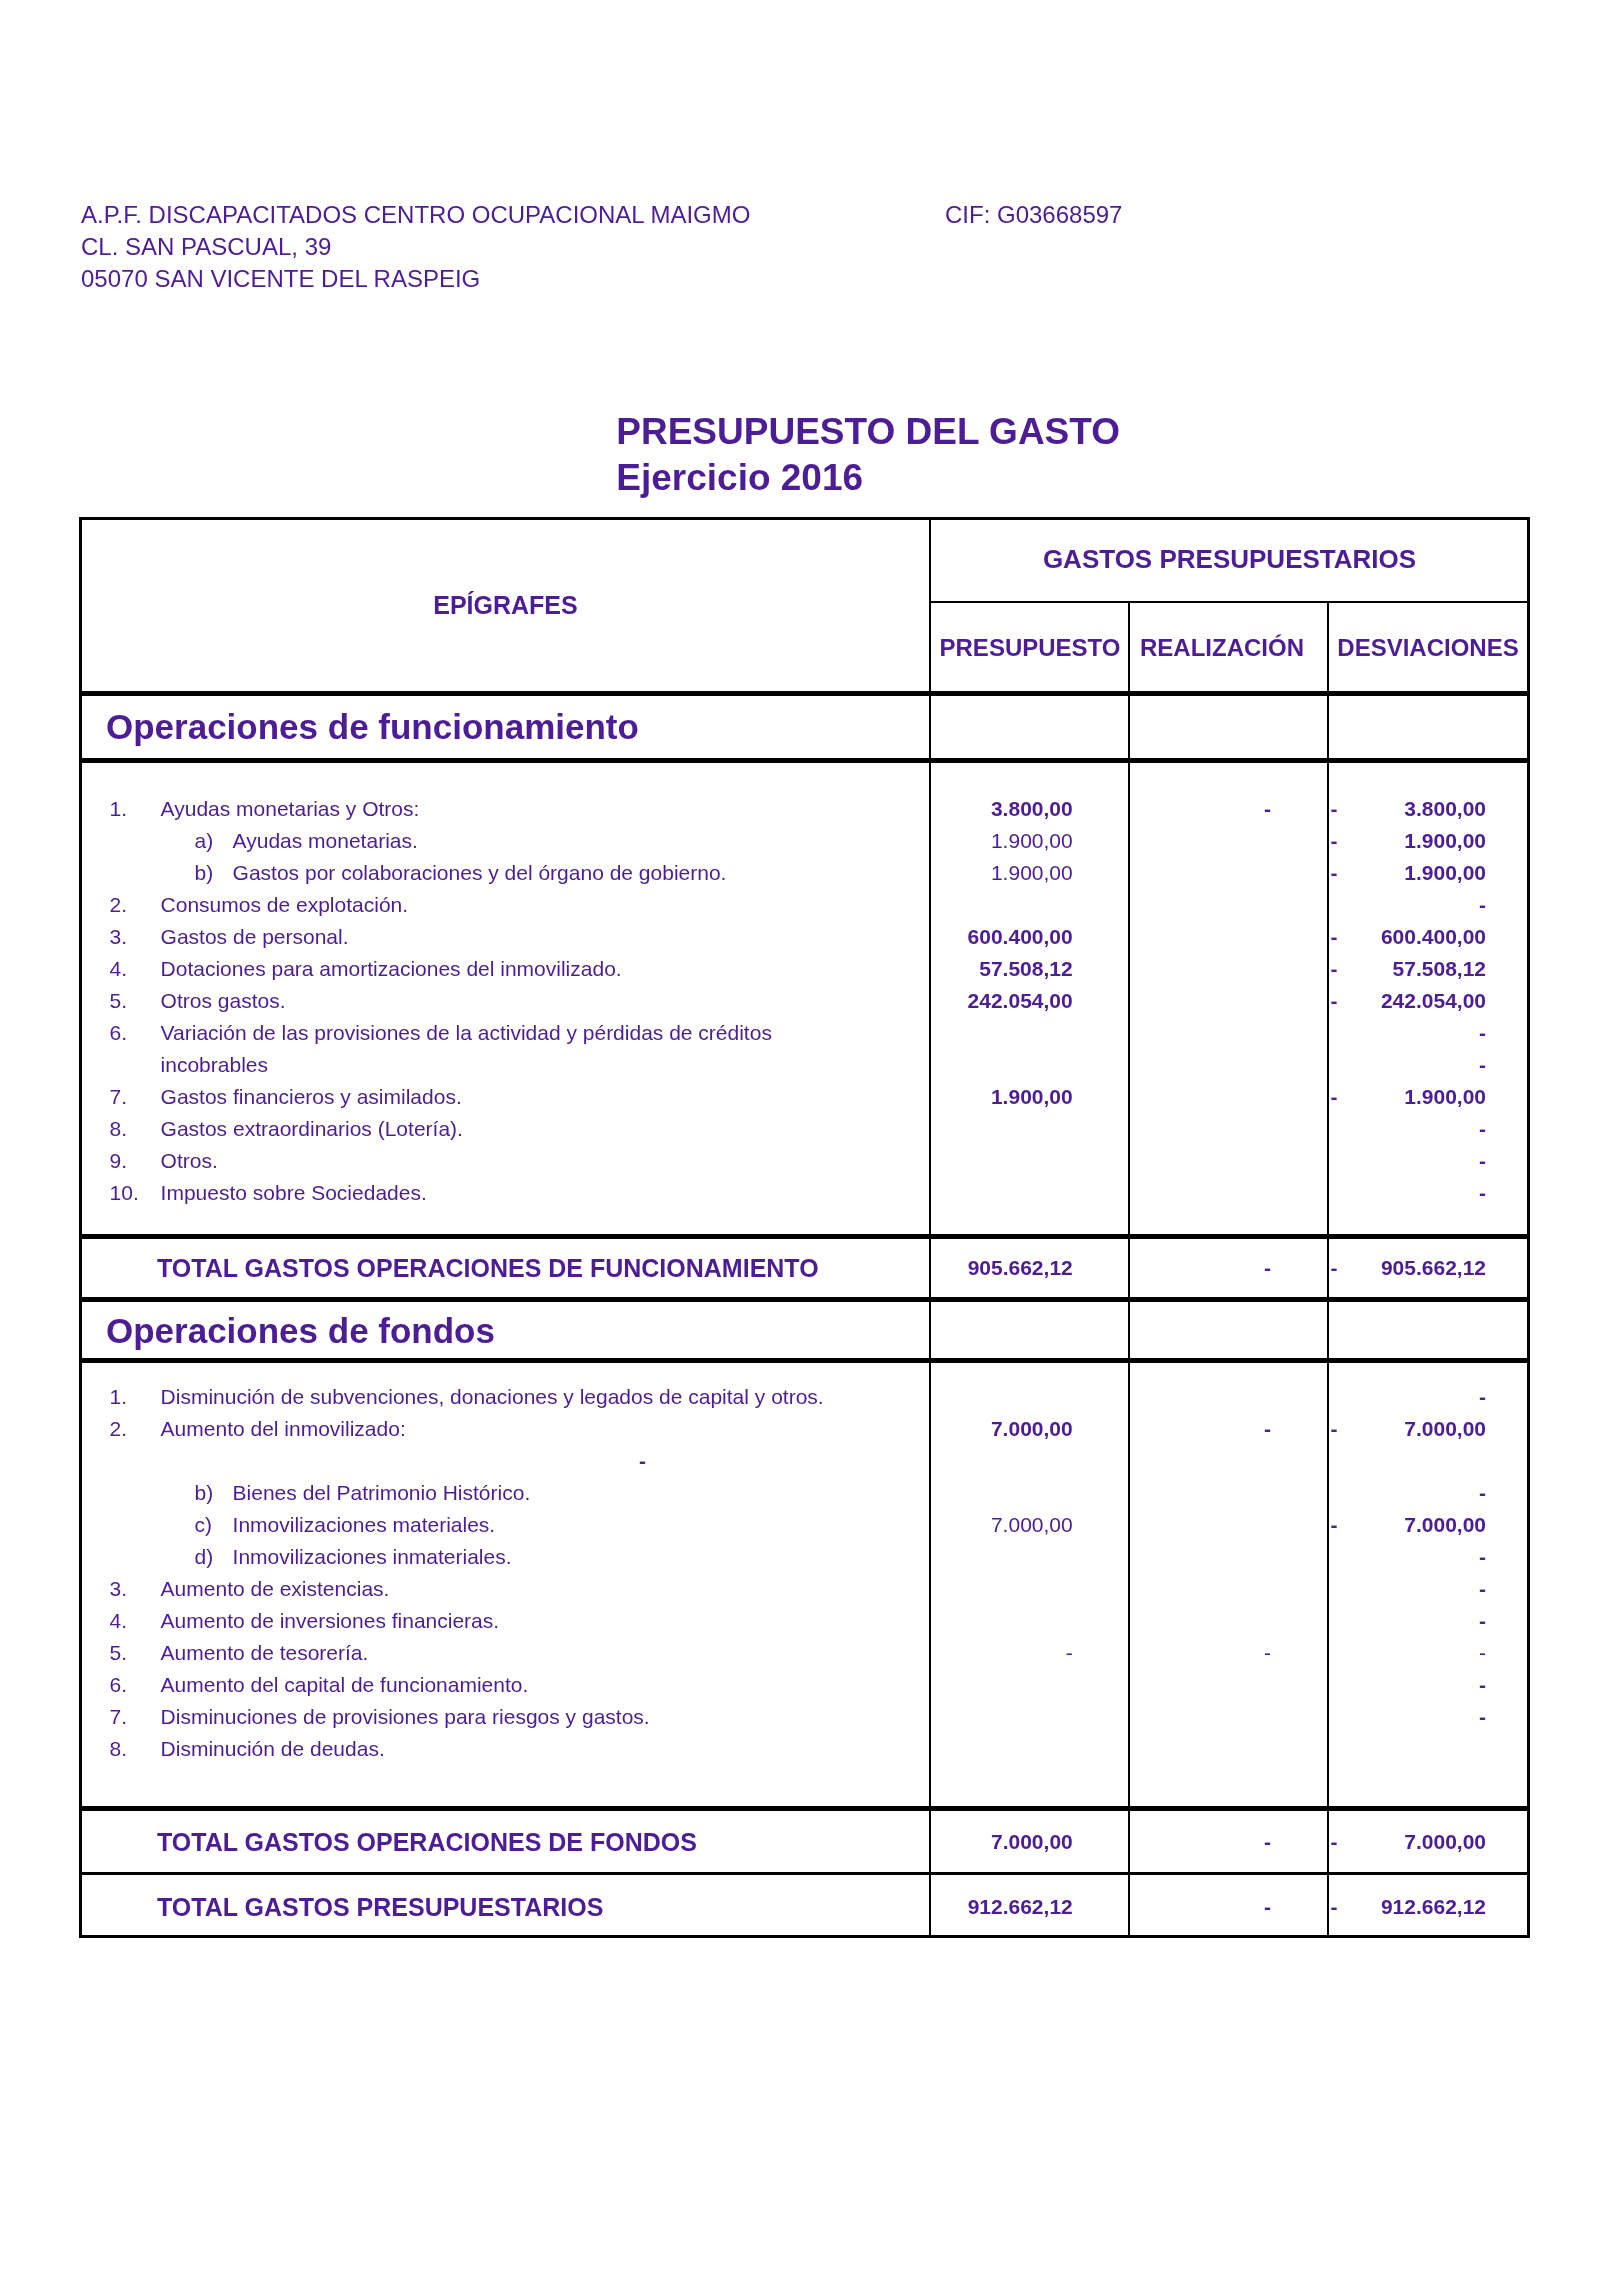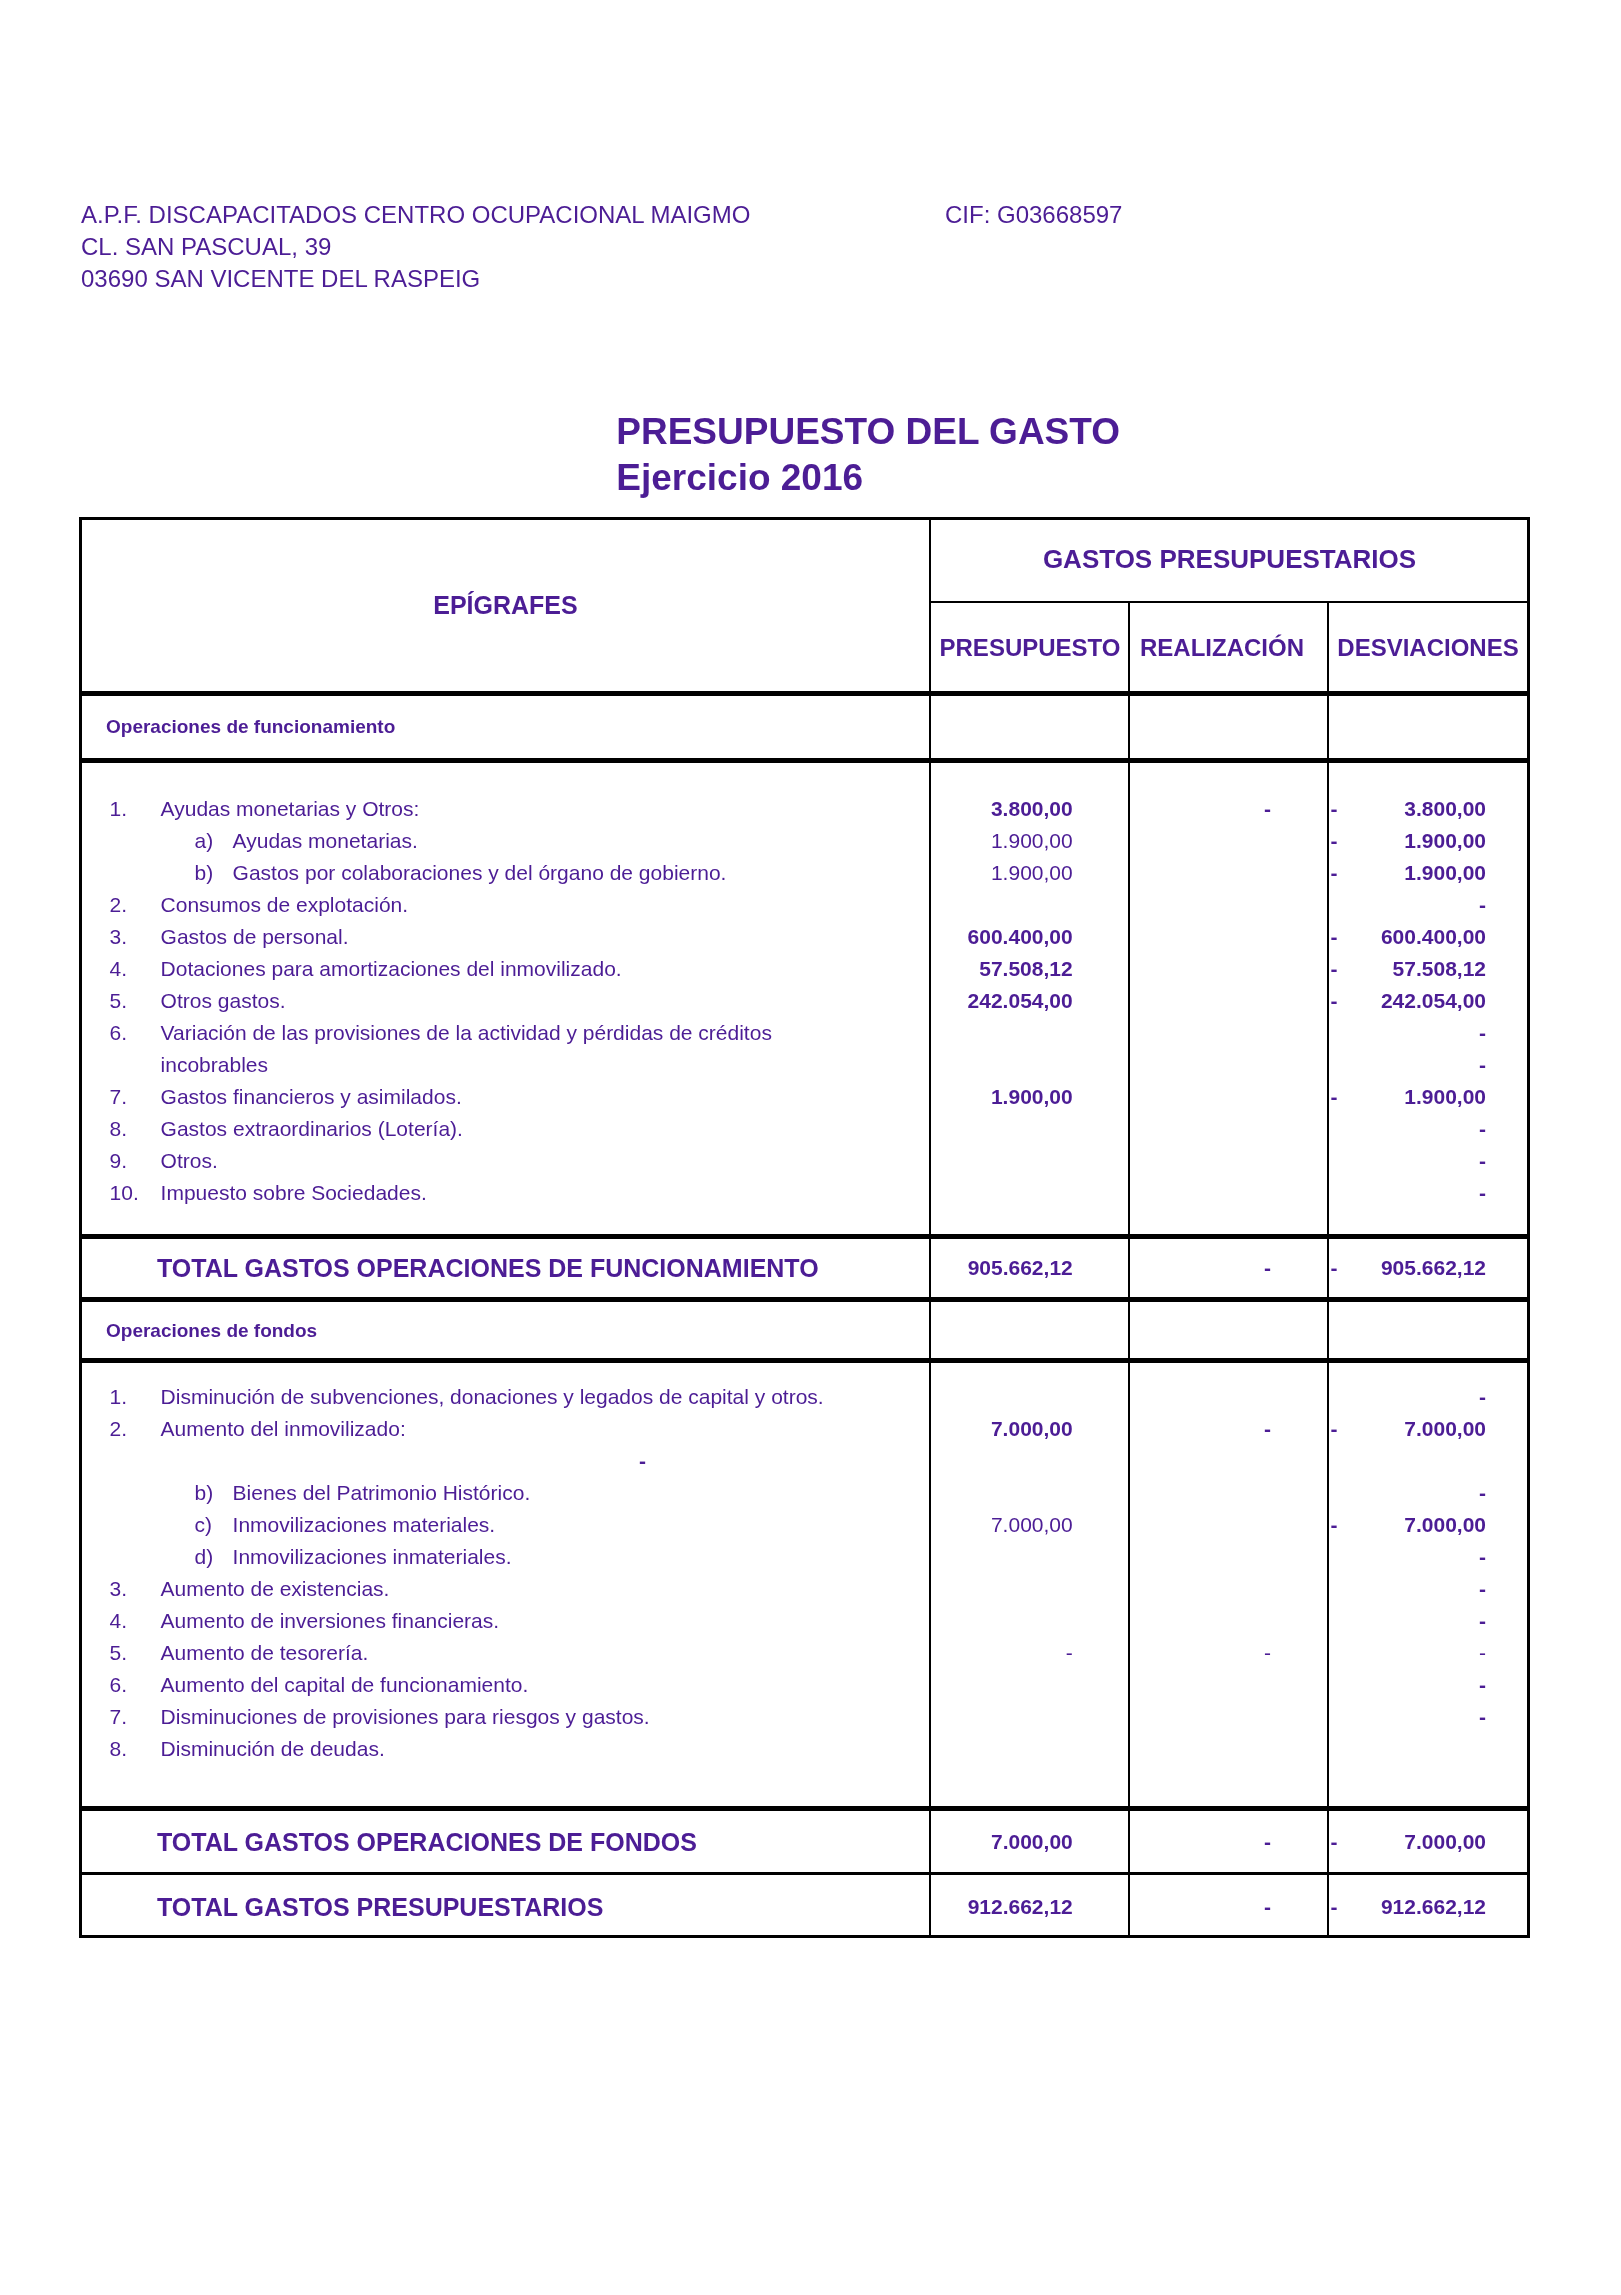--- a/index.html
+++ b/index.html
@@ -38,21 +38,21 @@
   .h8 { top:1352px; left:0; right:0; height:3.2px; }
 
   .cell { position:absolute; display:flex; align-items:center; justify-content:center; }
   .corner   { left:0;     top:0;     width:847px; height:171px; font-weight:bold; font-size:25px; }
   .grouphdr { left:850px; top:0;    width:595px;  height:78px; font-weight:bold; font-size:26px;text-align:right; }
   .colh1 { left:850px; top:84px; width:196px; height:88px; font-weight:bold; font-size:24px; }
   .colh2 { left:1048px; top:84px; width:184px; height:88px; font-weight:bold; font-size:24px; }
   .colh3 { left:1247px; top:84px; width:198px; height:88px; font-weight:bold; font-size:24px; }
 
   .sechdr { position:absolute; left:0; width:847px; display:flex; align-items:center;
-            padding-left:24px; box-sizing:border-box; font-weight:bold; font-size:19px; }
+            padding-left:24px; box-sizing:border-box; font-weight:bold; font-size:35px; }
   .sec1 { top:176px;  height:62px; }
   .sec2 { top:782px;  height:57px; }
 
   .items { position:absolute; left:0; right:0; font-size:21px; }
   .items1 { top:238px;  height:476px; padding-top:35px; }
   .items2 { top:843px; height:443px; padding-top:18px; }
 
   .irow { display:flex; height:32px; line-height:32px; }
   .cl { width:847px; box-sizing:border-box; padding-left:27.6px; white-space:nowrap; overflow:hidden; }
   .num { display:inline-block; width:51px; }
@@ -75,21 +75,21 @@
 <body>
 
 <div class="page">
 
   <div class="letterhead">
     <div>
       <span>A.P.F. DISCAPACITADOS CENTRO OCUPACIONAL MAIGMO</span>
       <span class="cif">CIF: G03668597</span>
     </div>
     <div>CL. SAN PASCUAL, 39</div>
-    <div>03690 SAN VICENTE DEL RASPEIG</div>
+    <div>05070 SAN VICENTE DEL RASPEIG</div>
   </div>
 
   <div class="doc-title">
     <div>PRESUPUESTO DEL GASTO</div>
     <div>Ejercicio 2016</div>
   </div>
 
   <div class="budget-table">
 
     <div class="bline v1"></div>

